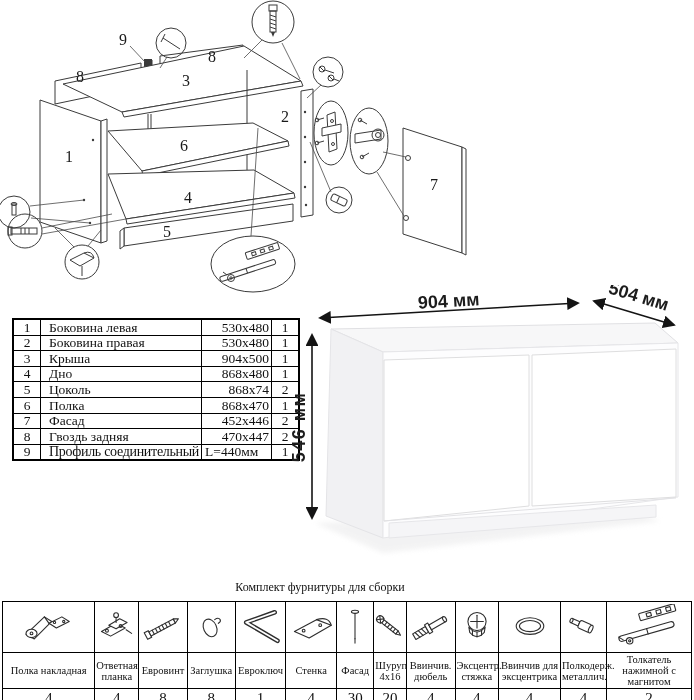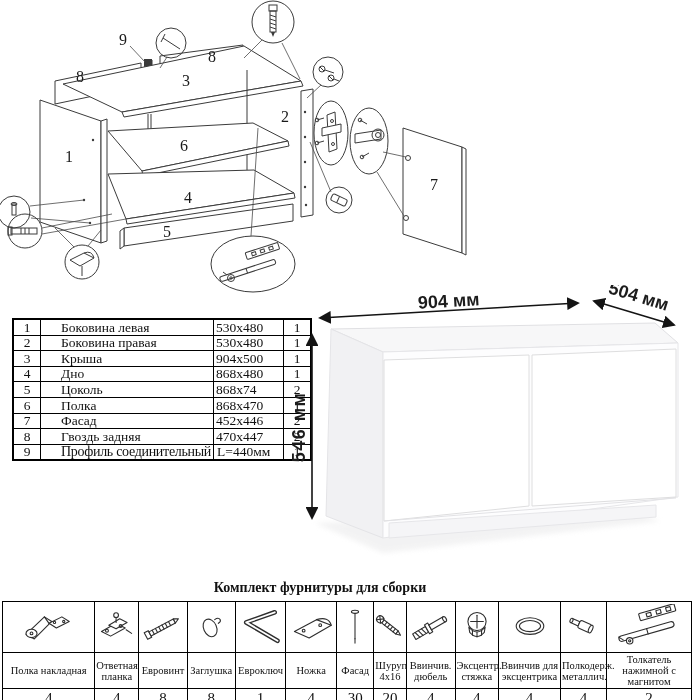--- a/index.html
+++ b/index.html
@@ -22,38 +22,38 @@
   
   .parts-table{
     position:absolute;left:12px;top:318px;border-collapse:collapse;
     border:2px solid #000;table-layout:fixed;
   }
   .parts-table td{
     border:1px solid #000;font-size:13.5px;line-height:1;height:14.6px;
     padding:0 2px;white-space:nowrap;overflow:hidden;
   }
   .parts-table .c-num{width:22px;text-align:center;}
-  .parts-table .c-name{width:144px;padding-left:20px;margin-top:12px;}
-  .parts-table .c-size{width:64px;text-align:left;}
+  .parts-table .c-name{width:144px;padding-left:8px;margin-top:12px;}
+  .parts-table .c-size{width:64px;text-align:right;}
   .parts-table .c-qty{width:22px;text-align:center;}
   .parts-table tr:last-child .c-name{font-size:14px;letter-spacing:-.3px;}
   .parts-table tr:last-child .c-size{text-align:left;padding-left:3px;margin-left:38px;}
 
   
   .product{position:absolute;left:285px;top:285px;}
   .dim-text{
     font-family:"Liberation Sans","DejaVu Sans",sans-serif;
     font-weight:bold;font-size:18px;fill:#1c1c1c;
   }
   .dim-line{stroke:#141414;stroke-width:1.6;fill:none;}
 
   
   .hw-title{
     position:absolute;left:20px;top:580px;width:600px;text-align:center;
-    font-size:14px;color:#111;font-weight:bold;
+    font-size:12px;color:#111;
   }
   .hw-table{
     position:absolute;left:2px;top:601px;width:690px;border-collapse:collapse;
     border:1px solid #000;table-layout:fixed;
   }
   .hw-table td{border:1px solid #000;text-align:center;vertical-align:middle;padding:0;}
   .hw-icon-row td{height:50px;}
   .hw-icon-row svg{display:block;margin:0 auto;}
   .hw-label-row td{height:24px;font-size:10.5px;line-height:1.05;padding:1px 1px;}
   .hw-qty-row td{height:18px;font-size:15px;}
@@ -500,21 +500,21 @@
             <line class="hwi-n" x1="10" y1="36" x2="15" y2="39" stroke-width="2"></line>
           </svg>
         </td>
       </tr>
       <tr class="hw-label-row">
         <td>Полка накладная</td>
         <td>Ответная планка</td>
         <td>Евровинт</td>
         <td>Заглушка</td>
         <td>Евроключ</td>
-        <td>Ножка</td>
+        <td>Стенка</td>
         <td>Фасад</td>
         <td>Шуруп 4x16</td>
         <td>Ввинчив. дюбель</td>
         <td>Эксцентр. стяжка</td>
         <td>Ввинчив для эксцентрика</td>
         <td>Полкодерж. металлич.</td>
         <td>Толкатель нажимной с магнитом</td>
       </tr>
       <tr class="hw-qty-row">
         <td>4</td>

